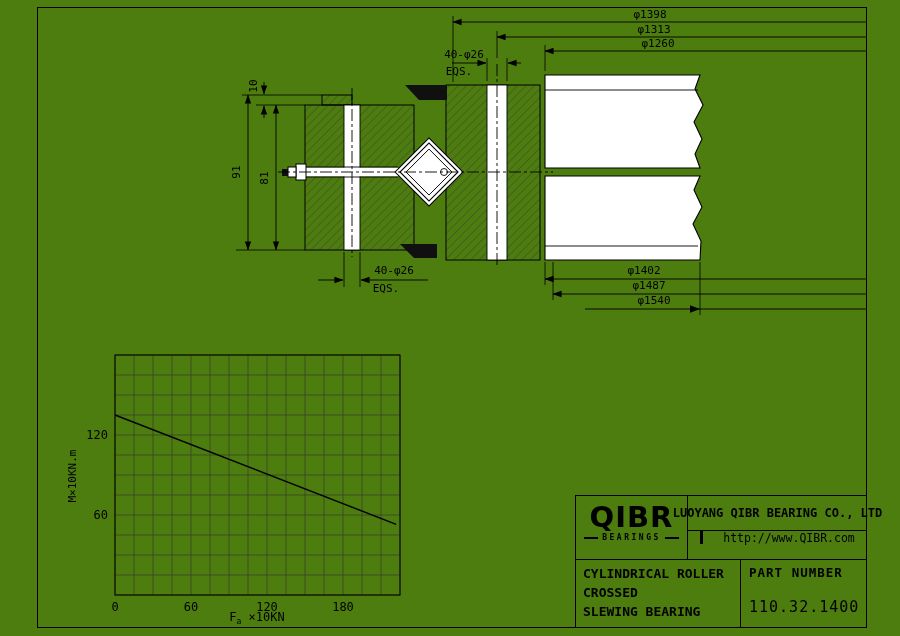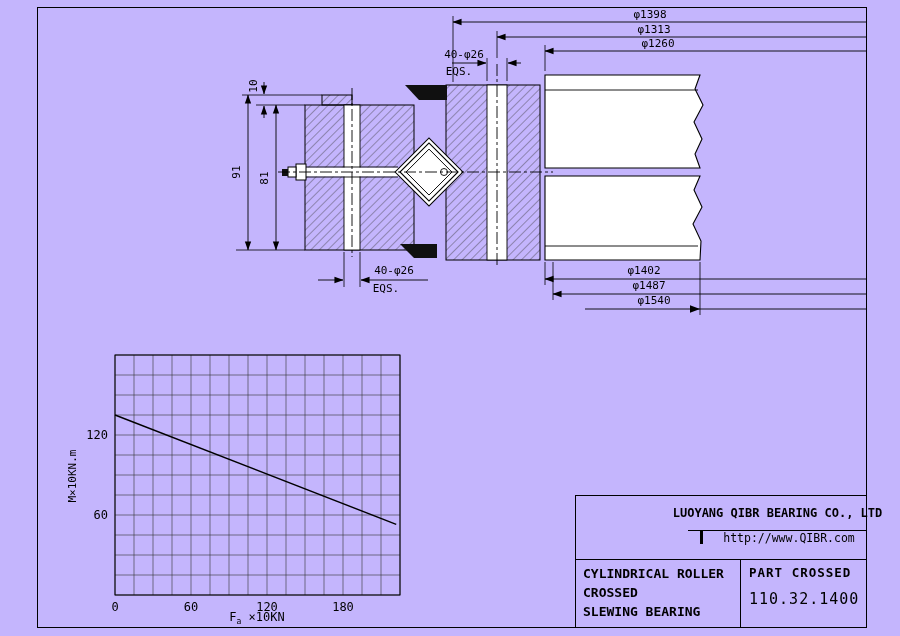--- a/index.html
+++ b/index.html
@@ -1,16 +1,16 @@
 <!DOCTYPE html>
 <html><head>
 <meta charset="utf-8">
 <style>
   html,body{margin:0;padding:0;background:#e8e8e8;}
-  .sheet{position:relative;width:900px;height:636px;background:#c4b5fd;overflow:hidden;
+  .sheet{position:relative;width:900px;height:636px;background:#4d7c0f;overflow:hidden;
          font-family:"DejaVu Sans Mono", monospace;color:#000;}
   .frame{position:absolute;left:37px;top:7px;width:828px;height:619px;border:1.6px solid #000;}
   svg text{font-family:"DejaVu Sans Mono", monospace;}
   .abs{position:absolute;left:0;top:0;}
 
   
   .ytitle{position:absolute;left:14px;top:468px;width:120px;height:16px;text-align:center;
           font-size:11px;transform:rotate(-90deg);}
   .xtitle{position:absolute;left:187px;top:610px;width:140px;text-align:center;font-size:12px;}
   .xtitle sub{font-size:8px;}
@@ -28,21 +28,21 @@
   .tb .co-cell{position:absolute;left:112px;top:0;right:0;height:100%;}
   .co-line1{height:35px;border-bottom:1.3px solid #000;box-sizing:border-box;display:flex;
             align-items:center;justify-content:center;font-size:12px;font-weight:bold;white-space:nowrap;}
   .co-line2{height:28px;display:flex;align-items:flex-start;justify-content:center;font-size:11.5px;gap:20px;}
   .urlbar{display:inline-block;width:3px;height:13px;background:#000;}
   .tb .row2{position:absolute;left:0;top:64px;width:100%;bottom:0;}
   .tb .desc-cell{position:absolute;left:0;top:0;width:165px;height:100%;border-right:1.4px solid #000;
       box-sizing:border-box;padding:5px 7px;font-size:13px;line-height:1.45;font-weight:bold;}
   .tb .part-cell{position:absolute;left:165px;top:0;right:0;height:100%;padding:5px 8px;box-sizing:border-box;}
   .part-label{font-size:12.5px;font-weight:bold;letter-spacing:1px;}
-  .part-number{margin-top:10px;text-align:center;font-size:15px;letter-spacing:1px;}
+  .part-number{margin-top:18px;text-align:center;font-size:15px;letter-spacing:1px;}
 </style>
 </head>
 <body>
 
 <div class="sheet">
   <div class="frame"></div>
 
   <svg class="abs" width="900" height="636" viewBox="0 0 900 636">
     <defs>
       <pattern id="hatch" width="6" height="6" patternUnits="userSpaceOnUse" patternTransform="rotate(45)">
@@ -192,33 +192,41 @@
       <text x="283" y="266" font-size="12" text-anchor="middle" fill="#000">180</text>
       <text x="48" y="174" font-size="12" text-anchor="end" fill="#000">60</text>
       <text x="48" y="94" font-size="12" text-anchor="end" fill="#000">120</text>
       <polyline points="55,70 336.2,179.33333333333334" fill="none" stroke="#000" stroke-width="1.4"></polyline>
     </svg>
   <div class="ytitle">M×10KN.m</div>
   <div class="xtitle"><span>F</span><sub>a</sub><span> ×10KN</span></div>
 
   <div class="tb">
     <div class="row1">
+      <div class="logo-cell">
+        <div class="logo-word">QIBR</div>
+        <div class="logo-sub">
+          <div class="bar"></div>
+          <div class="txt">BEARINGS</div>
+          <div class="bar"></div>
+        </div>
+      </div>
       <div class="co-cell">
         <div class="co-line1">LUOYANG QIBR BEARING CO., LTD</div>
         <div class="co-line2">
           <span class="urlbar"></span>
           <span>http://www.QIBR.com</span>
         </div>
       </div>
     </div>
     <div class="row2">
       <div class="desc-cell">
         <div>CYLINDRICAL ROLLER</div>
         <div>CROSSED</div>
         <div>SLEWING BEARING</div>
       </div>
       <div class="part-cell">
-        <div class="part-label">PART CROSSED</div>
+        <div class="part-label">PART NUMBER</div>
         <div class="part-number">110.32.1400</div>
       </div>
     </div>
   </div>
 </div>
 
 </body></html>

